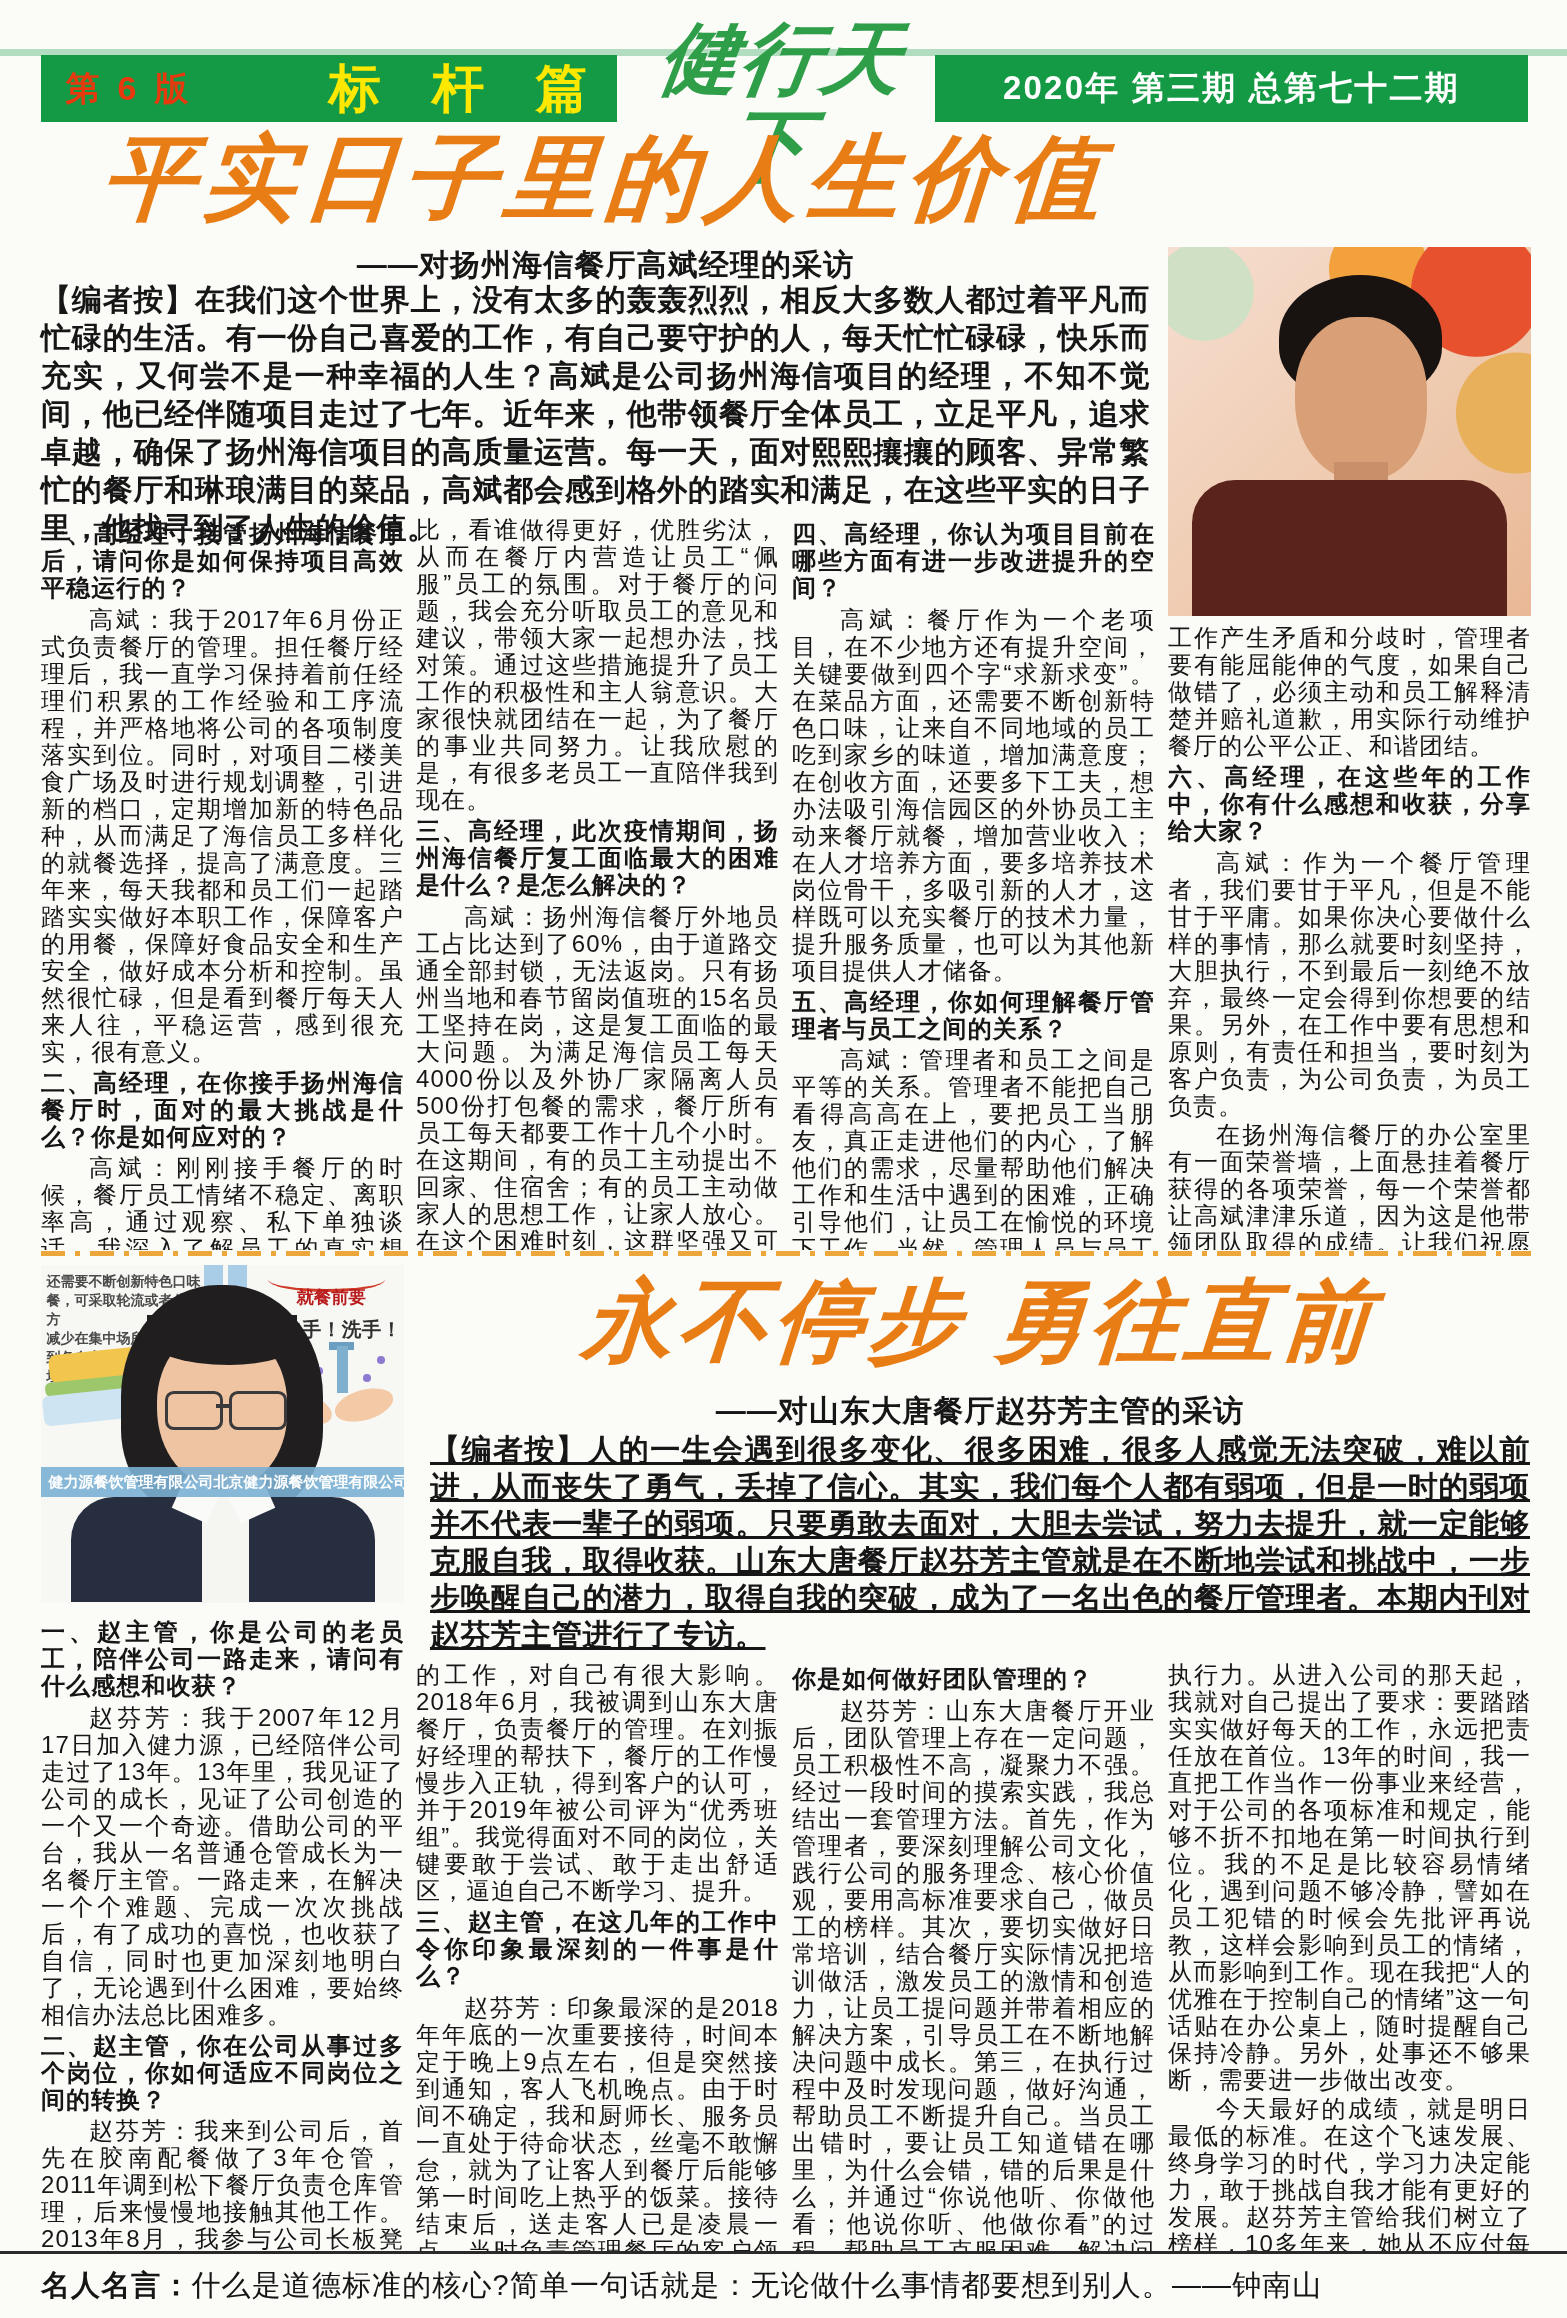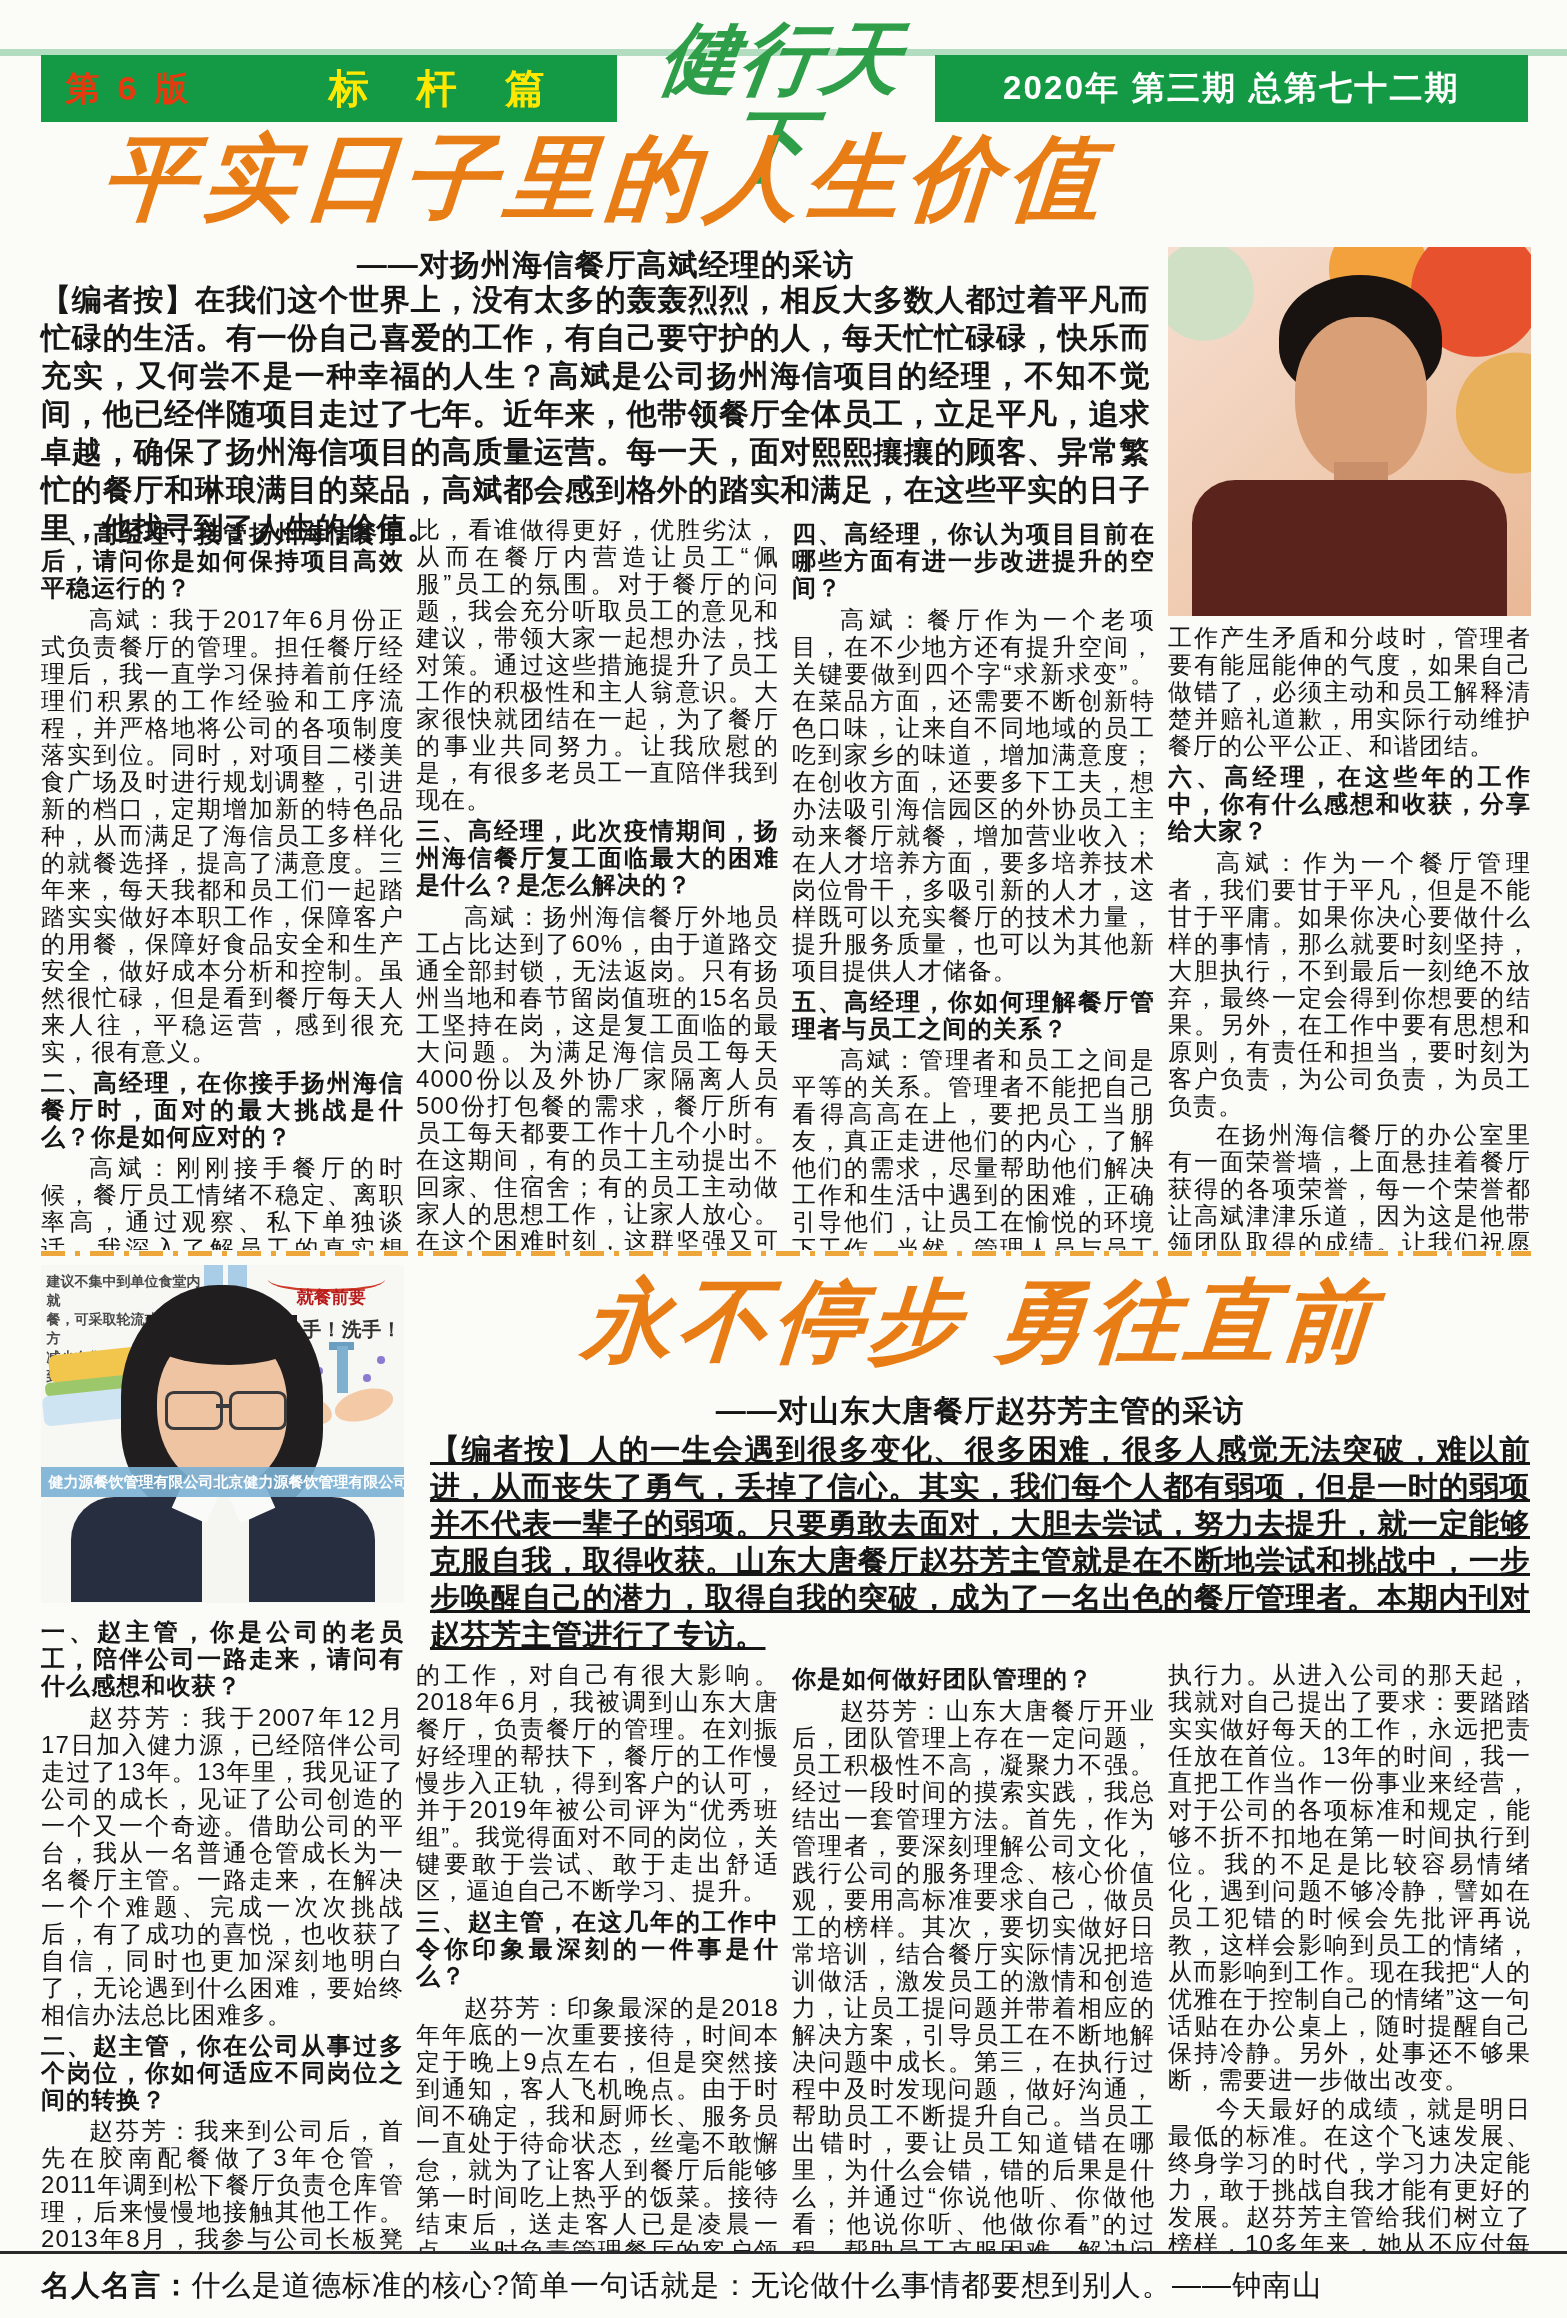--- a/index.html
+++ b/index.html
@@ -4,21 +4,21 @@
 <style>
   html,body{margin:0;padding:0;background:#e8e8e4;}
   .page{position:relative;width:1567px;height:2319px;background:#fbfbf8;overflow:hidden;
         font-family:"Liberation Sans","DejaVu Sans",sans-serif;color:#161616;}
   
   .hdr-strip{position:absolute;left:0;top:49px;width:1567px;height:6.5px;background:#b2ddc0;}
   .hdr-bar{position:absolute;top:55px;height:67px;background:#149a44;display:flex;align-items:center;}
   .hdr-left{left:41px;width:576px;}
   .hdr-right{left:935px;width:593px;justify-content:center;align-items:center;}
   .pg-label{margin-left:24.4px;font-size:34px;font-weight:700;color:#e8380d;letter-spacing:4.3px;white-space:nowrap;}
-  .sec-label{margin-left:136px;font-size:40px;font-weight:700;color:#ffe800;letter-spacing:18.5px;white-space:nowrap;}
+  .sec-label{margin-left:136px;font-size:52px;font-weight:700;color:#ffe800;letter-spacing:18.5px;white-space:nowrap;}
   .issue{font-size:33px;font-weight:700;color:#ffffff;letter-spacing:2.2px;white-space:nowrap;}
   .masthead{position:absolute;left:616px;top:15px;width:320px;text-align:center;font-size:79px;line-height:87px;
             font-weight:700;font-style:italic;color:#2f9e49;transform:skewX(-8deg);letter-spacing:2.2px;}
   
   .t1{position:absolute;left:41px;top:124px;width:1129px;text-align:center;font-size:93px;line-height:109px;
       font-weight:700;font-style:italic;color:#e87d15;letter-spacing:7.6px;transform:skewX(-4deg);white-space:nowrap;}
   .sub1{position:absolute;left:41px;top:245px;width:1129px;text-align:center;font-size:30px;font-weight:700;letter-spacing:1.1px;}
   .ednote1{position:absolute;left:41px;top:281px;width:1109px;font-size:30px;line-height:38px;font-weight:700;
            text-align:justify;letter-spacing:0.5px;}
   .ednote2{position:absolute;left:430px;top:1431px;width:1100px;font-size:30px;line-height:37px;font-weight:700;
@@ -136,21 +136,21 @@
 
   </div>
 
   <div class="dashline" style="top:1251px"></div>
 
   <div class="poster">
     <div class="p-bar" style="left:163px"></div>
     <div class="p-bar" style="left:187px"></div>
     <div class="p-arc"></div>
     <div class="p-note">
-      <div>建议不集中到单位食堂内就</div>
+      <div>还需要不断创新特色口味</div>
       <div>餐，可采取轮流或者分散方</div>
       <div>减少在集中场所的驻留时</div>
       <div>到各自办公地点（或住址）</div>
     </div>
     <div class="p-slog1">就餐前要</div>
     <div class="p-slog2">洗手！洗手！洗手！</div>
     <div class="p-sand-top"></div>
     <div class="p-sand-mid"></div>
     <div class="p-sand-low"></div>
     <div class="p-pump-top"></div>

